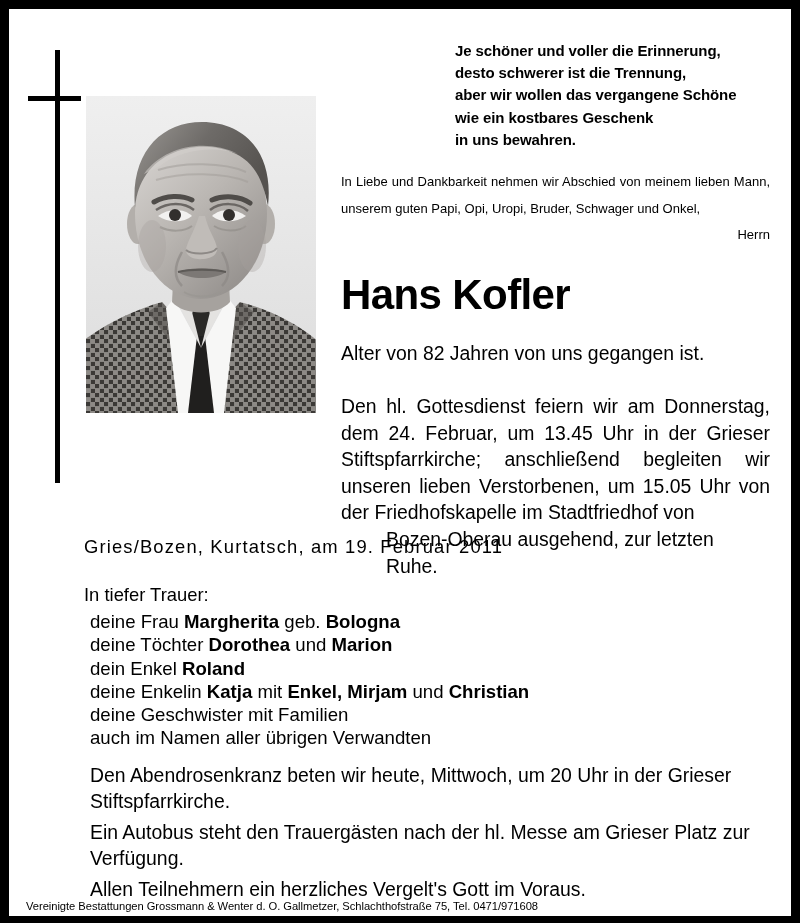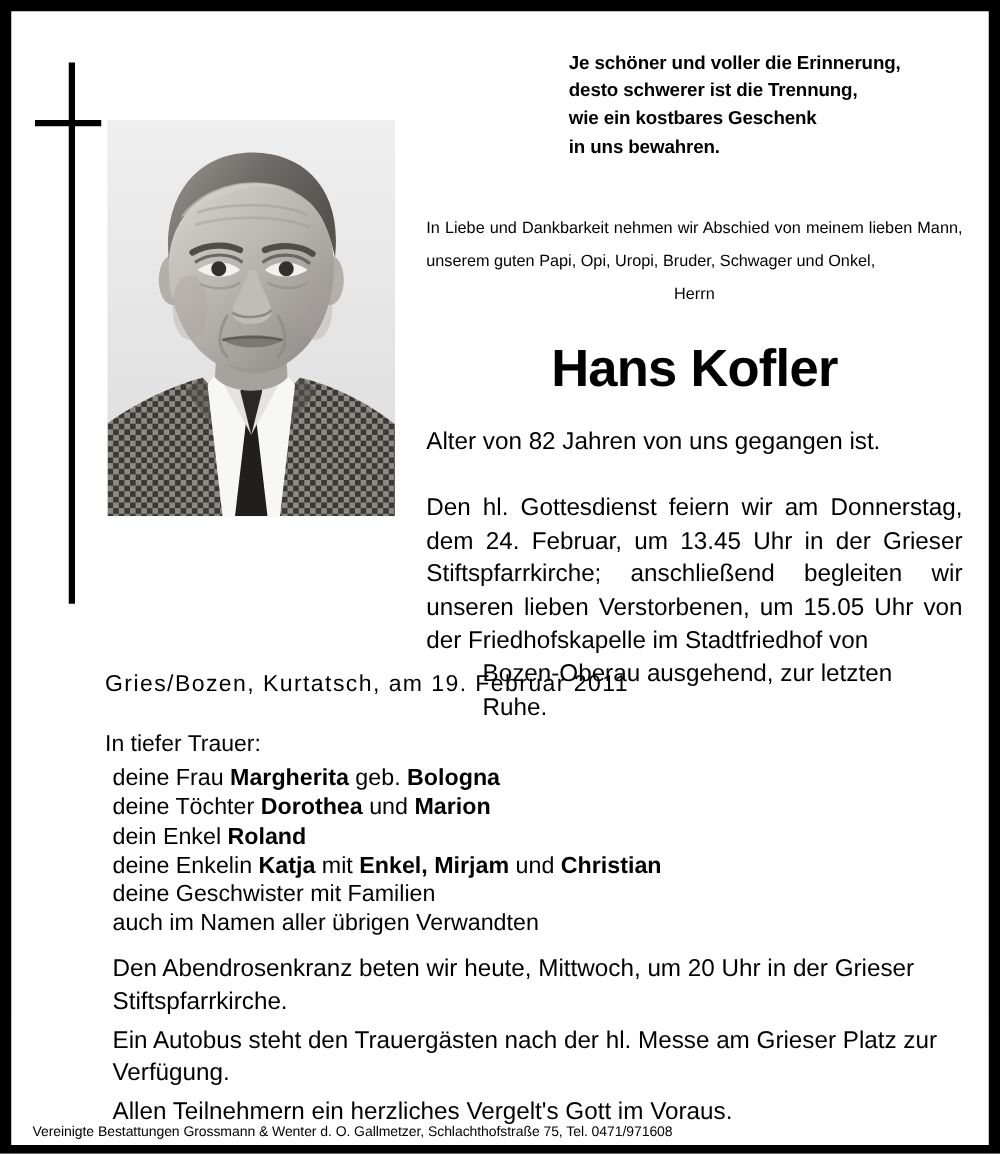--- a/index.html
+++ b/index.html
@@ -79,28 +79,27 @@
 
   .lead {
     position: absolute;
     left: 332px;
     top: 160px;
     width: 429px;
     font-size: 13px;
     line-height: 26.6px;
     text-align: justify;
   }
-  .lead .last { text-align: center; }
+  .lead .last { text-align: right; }
 
   .deceased-name {
     position: absolute;
     left: 332px;
     top: 262px;
     width: 429px;
-    text-align: center;
     font-size: 42px;
     font-weight: bold;
     letter-spacing: -0.6px;
     line-height: 48px;
   }
 
   .age-text {
     position: absolute;
     left: 332px;
     top: 331px;
@@ -262,20 +261,21 @@
         <path d="M 98 196 C 108 202 124 202 134 196" stroke="#999592" stroke-width="2" fill="none" opacity="0.7"></path>
 
         <ellipse cx="66" cy="150" rx="14" ry="26" fill="#a5a19d" opacity="0.35"></ellipse>
         <ellipse cx="166" cy="150" rx="14" ry="26" fill="#a5a19d" opacity="0.35"></ellipse>
       </svg>
     </div>
 
     <div class="epigraph">
       <div>Je schöner und voller die Erinnerung,</div>
       <div>desto schwerer ist die Trennung,</div>
+      <div>aber wir wollen das vergangene Schöne</div>
       <div>wie ein kostbares Geschenk</div>
       <div>in uns bewahren.</div>
     </div>
 
     <div class="lead">
       <span>In Liebe und Dankbarkeit nehmen wir Abschied von meinem lieben Mann, unserem guten Papi, Opi, Uropi, Bruder, Schwager und Onkel,</span>
       <div class="last">Herrn</div>
     </div>
 
     <div class="deceased-name">Hans Kofler</div>

